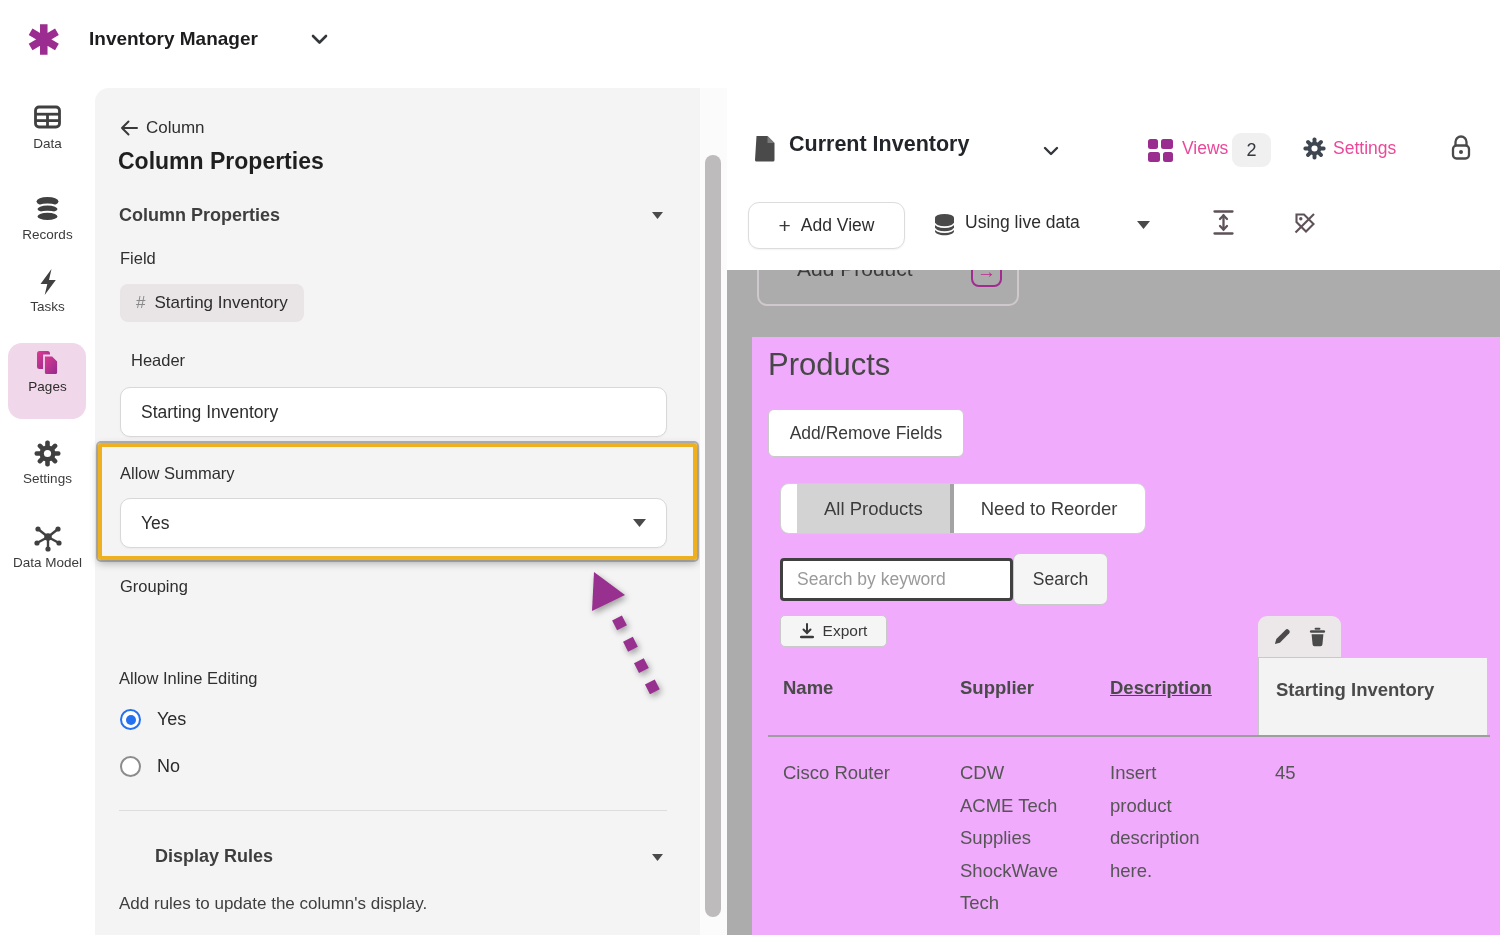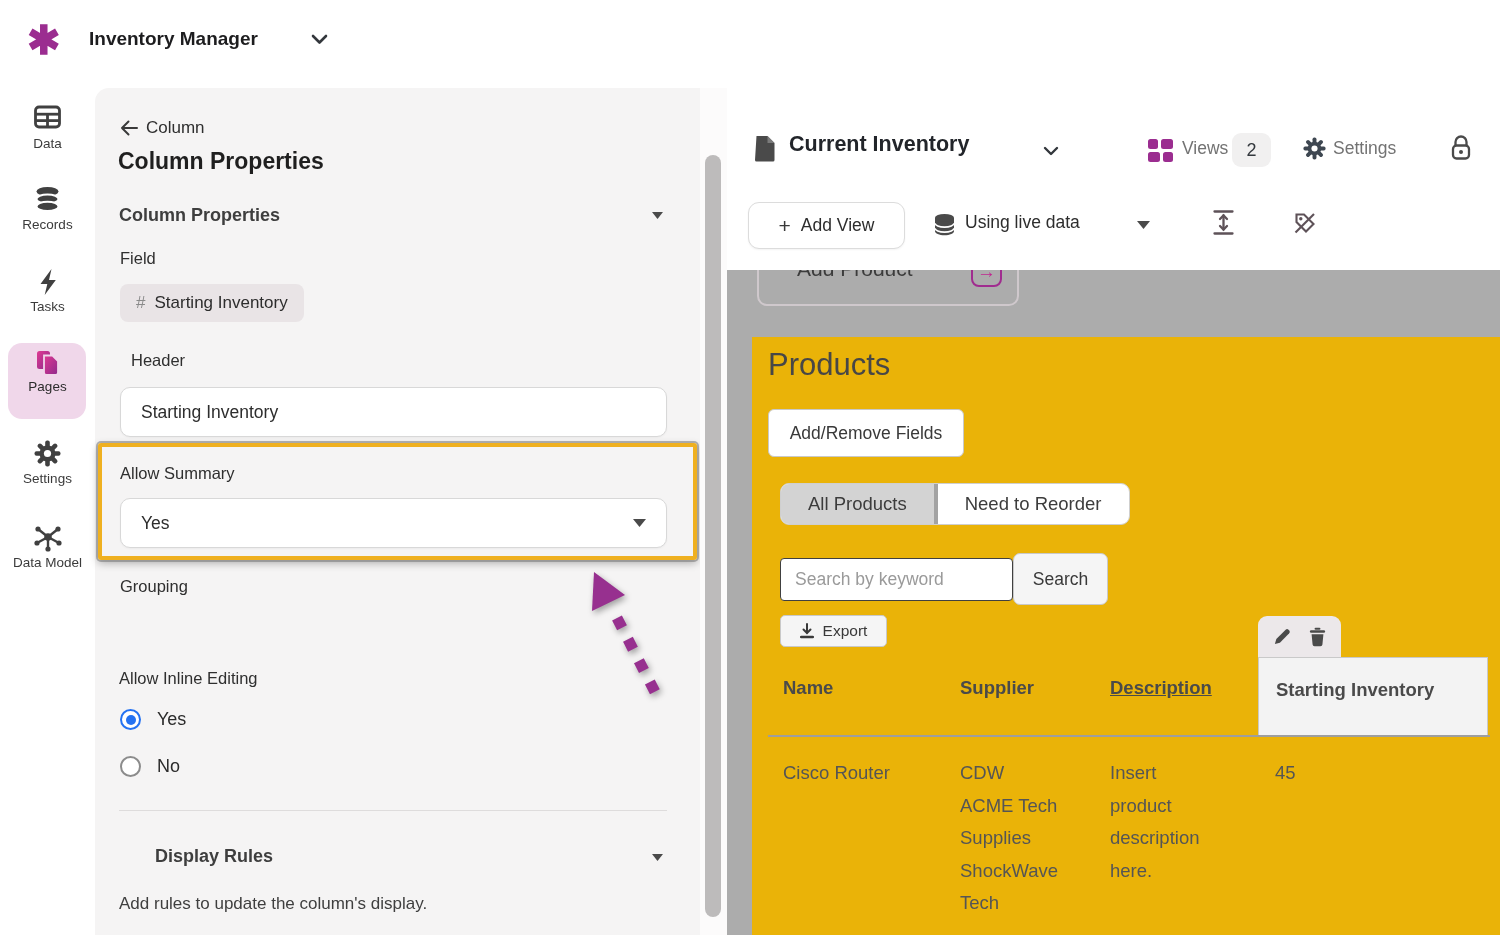--- a/index.html
+++ b/index.html
@@ -46,21 +46,21 @@
   .divider { left:24px; top:722px; width:548px; height:1px; background:#DEDCDC; }
   .panel-desc { left:24px; top:806px; font-size:17px; color:#3f3f3f; }
 
   
   #panel-track { left:700px; top:88px; width:27px; height:847px; background:#FCFBFB; }
   #panel-thumb { left:705px; top:155px; width:16px; height:762px; background:#BDBBBB; border-radius:9px; }
 
   
   #rhead { left:727px; top:80px; width:773px; height:190px; background:#fff; }
   .page-title { left:62px; top:52px; font-size:21.5px; font-weight:700; color:#22252a; }
-  .hd-text { font-size:17.5px; color:#737373; }
+  .hd-text { font-size:17.5px; color:#ec4899; }
   .badge { left:505px; top:53px; width:39px; height:34px; background:#F1F0F0; border-radius:9px;
     display:flex; align-items:center; justify-content:center; font-size:18px; color:#33383d; }
   .addview-btn { left:21px; top:122px; width:157px; height:47px; background:#fff;
     border:1px solid #DCDCDC; border-radius:11px; display:flex; align-items:center; justify-content:center;
     gap:10px; font-size:17.5px; color:#2d2d2d; box-shadow:0 1px 2px rgba(0,0,0,0.05); }
   .plus { font-size:21px; color:#3a3a3a; }
 
   
   #canvas { left:727px; top:270px; width:773px; height:665px; background:#ACACAC; overflow:hidden; }
   .addprod-box { position:absolute; left:30px; top:-24px; width:262px; height:60px;
@@ -70,31 +70,31 @@
     border-radius:8px; display:flex; align-items:center; justify-content:center;
     color:#C02690; font-size:19px; font-weight:700; background:transparent; }
   .grid-chip { position:absolute; left:23px; top:21px; width:213px; height:46px; background:#F2EDF0;
     border-radius:10px 10px 0 0; display:flex; align-items:center; padding:0 14px; gap:15px; }
   .grid-label { font-size:20px; color:#3d3d3d; }
   .dots8 { display:grid; grid-template-columns:repeat(2, 5px); grid-auto-rows:5px; gap:2px; }
   .dots8 i { width:3.2px; height:3.2px; border-radius:50%; background:#8b8b8b; }
   .ellipsis { font-size:19px; color:#4a4a4a; letter-spacing:1px; font-weight:700; }
 
   
-  #card { position:absolute; left:25px; top:67px; width:748px; height:598px; background:#eab308; }
+  #card { position:absolute; left:25px; top:67px; width:748px; height:598px; background:#f0abfc; }
   .prod-h1 { left:16px; top:10px; font-size:31px; font-weight:400; color:#474747; }
   .btn { background:#fff; border:1px solid #C9C9C9; border-radius:6px; color:#393939; }
   .addremove { left:16px; top:72px; width:196px; height:48px; font-size:17.5px;
     display:flex; align-items:center; justify-content:center; }
-  .tabs { left:28px; top:146px; height:42px; border:1px solid #CFCFCF; border-radius:9px;
-    display:flex; overflow:hidden; background:#fff; }
+  .tabs { left:28px; top:146px; height:51px; border:1px solid #CFCFCF; border-radius:9px;
+    display:flex; overflow:hidden; background:#fff;padding-left:16px; }
   .tab { display:flex; align-items:center; padding:0 27px; font-size:18.5px; color:#3c3c3c; }
   .tab.active { background:#D3D3D3; }
   .tab + .tab { border-left:4px solid #a3a3a3; }
-  .search-input { left:28px; top:221px; width:233px; height:43px; border:1px solid #404040;
+  .search-input { left:28px; top:221px; width:233px; height:43px; border:3px solid #404040;
     border-radius:4px; padding:0 14px; font-size:17.5px; color:#2d2d2d; background:#fff;
     font-family:"Liberation Sans", sans-serif; }
   .search-input::placeholder { color:#9a9a9a; }
   .search-btn { left:261px; top:216px; width:95px; height:52px; background:#F5F5F5; font-size:17.5px;
     border-radius:7px; display:flex; align-items:center; justify-content:center; }
   .export-btn { left:28px; top:278px; width:107px; height:32px; background:#F5F5F5; font-size:15.5px;
     border-radius:5px; display:flex; align-items:center; justify-content:center; gap:9px; }
   .colchip { left:506px; top:279px; width:83px; height:41px; background:#ECE8EA;
     border-radius:9px 9px 0 0; display:flex; align-items:center; justify-content:center; gap:18px; }
   .thead-border { left:16px; top:398px; width:722px; height:2px; background:#9E9E9E; }
@@ -128,21 +128,21 @@
         <svg width="27" height="25" viewBox="0 0 27 25">
             <rect x="1.5" y="2" width="24" height="20" rx="3.5" fill="none" stroke="#404040" stroke-width="2.8"></rect>
             <line x1="1.5" y1="9.2" x2="25.5" y2="9.2" stroke="#404040" stroke-width="2.8"></line>
             <line x1="13.5" y1="9.2" x2="13.5" y2="22" stroke="#404040" stroke-width="2.8"></line>
             <line x1="1.5" y1="15.6" x2="25.5" y2="15.6" stroke="#404040" stroke-width="2.8"></line>
           </svg>
       </span>
       <span>Data</span>
     </div>
 
-    <div class="rail-item" style="top:106px;">
+    <div class="rail-item" style="top:116px;">
       <span class="ric">
         <svg width="27" height="27" viewBox="0 0 27 27">
             <ellipse cx="13.5" cy="5.6" rx="11" ry="4.6" fill="#404040"></ellipse>
             <ellipse cx="13.5" cy="13" rx="11" ry="4.6" fill="#404040" stroke="#fff" stroke-width="2"></ellipse>
             <ellipse cx="13.5" cy="20.4" rx="11" ry="4.6" fill="#404040" stroke="#fff" stroke-width="2"></ellipse>
           </svg>
       </span>
       <span>Records</span>
     </div>
 

